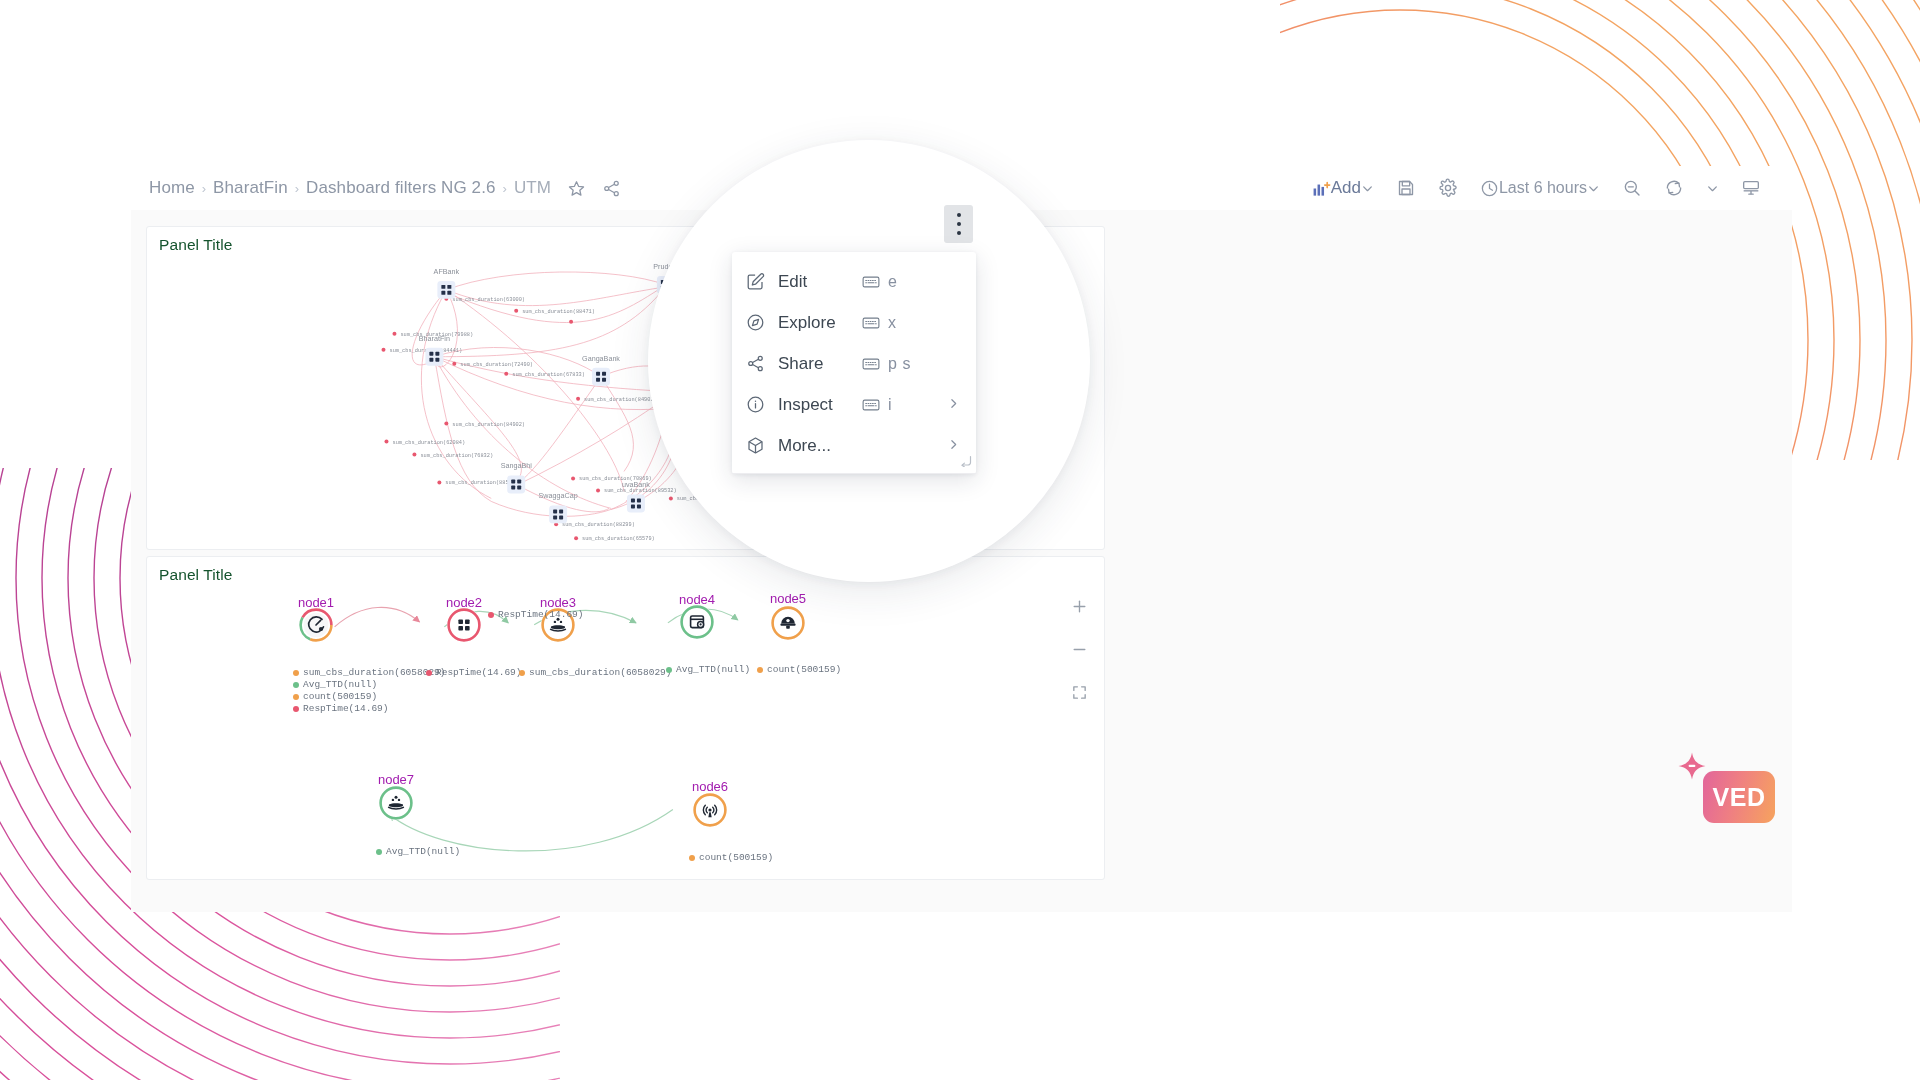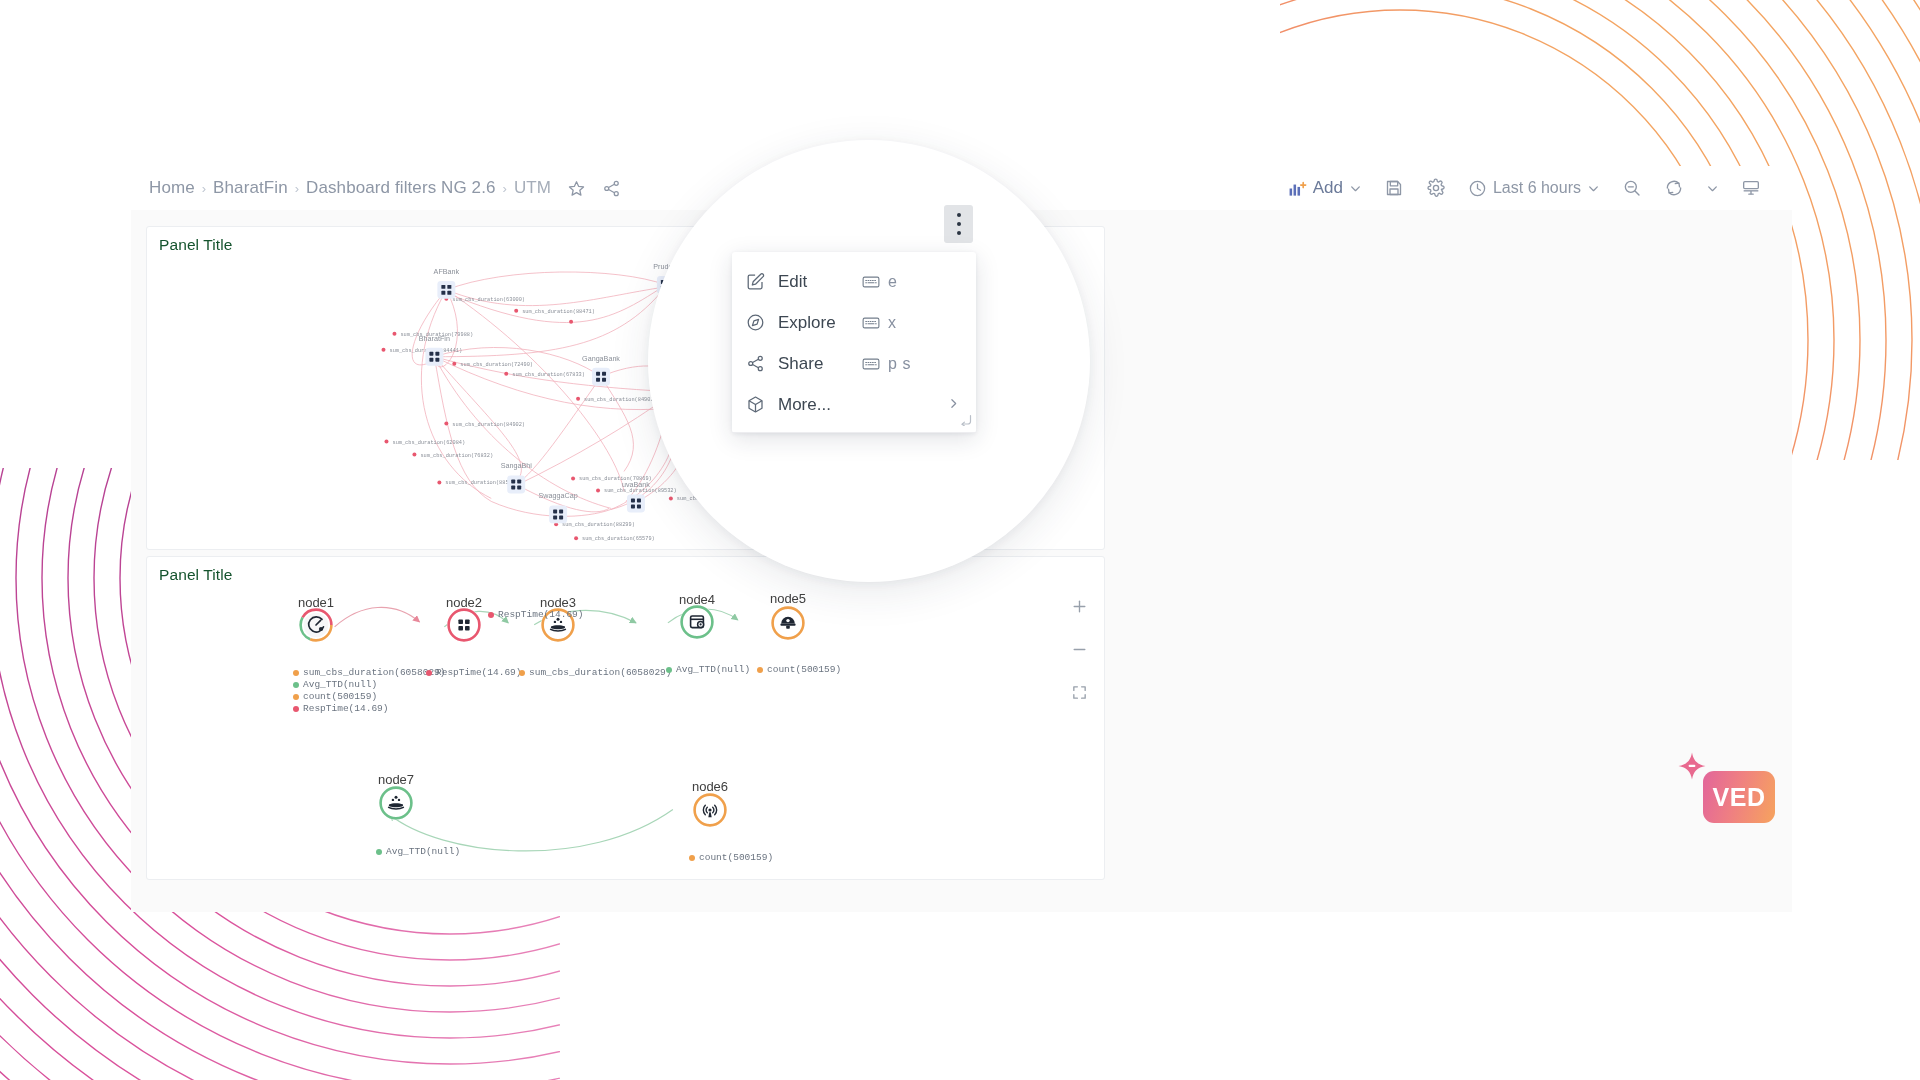--- a/index.html
+++ b/index.html
@@ -32,21 +32,21 @@
   
   #breadcrumb { display:flex; align-items:center; gap:7px; }
   .crumb { font-size:17px; color:#8e97a6; letter-spacing:.1px; white-space:nowrap; }
   .crumb.last { color:#a5adb9; }
   .crumb-sep { color:#bfc6d1; font-size:13px; line-height:1; transform:translateY(-.5px); }
   .crumb-icon { margin-left:9px; display:flex; align-items:center; color:#8e97a6; }
 
   
   #toolbar { display:flex; align-items:center; gap:0px; }
   .tb-item {
-    display:flex; align-items:center; gap:6px;
+    display:flex; align-items:center; 
     padding:5px 11px; color:#8e97a6; font-size:16px; white-space:nowrap;
   }
   .tb-item svg { display:block; }
   #add-label { color:#6b7a99; font-size:17px; }
   #time-label { color:#8e97a6; font-size:16px; }
   .chev { color:#9aa3b0; }
 
   
   .panel {
     position:absolute; background:#ffffff;
@@ -67,21 +67,21 @@
     z-index:40;
   }
   #kebab-btn i { width:4px; height:4px; border-radius:50%; background:#2a3442; display:block; }
 
   
   #graph1 { position:absolute; inset:0; }
 
   
   #graph2 { position:absolute; inset:0; }
   .ng-node-label {
-    position:absolute; font-size:13px; color:#404040;
+    position:absolute; font-size:13px; color:#a21caf;
     transform:translateX(-50%); white-space:nowrap;
     font-family:"Liberation Sans", sans-serif;
   }
   .ng-circle {
     position:absolute; width:34px; height:34px; border-radius:50%;
     background:#fff; transform:translate(-50%,-50%);
     display:flex; align-items:center; justify-content:center;
   }
   .ng-stat {
     position:absolute; font-size:9.5px; color:#6b7480;
@@ -737,20 +737,44 @@
         <span class="kbd-glyph">
           <svg width="18" height="14" viewBox="0 0 24 18" fill="none" stroke="#737e8c" stroke-width="1.5">
               <rect x="1.5" y="2.5" width="21" height="13" rx="2"></rect>
               <path d="M5 7h1M8 7h1M11 7h1M14 7h1M17 7h1M5 10h1M8 10h8M19 10h-1" stroke-linecap="round"></path>
             </svg>
         </span>
         <span class="mi-keys">p s</span>
       </span>
     </div>
 
+    <div class="menu-item">
+      <span class="mi-icon">
+        <svg width="19" height="19" viewBox="0 0 24 24" fill="none" stroke="#5d6876" stroke-width="1.6" stroke-linecap="round">
+          <circle cx="12" cy="12" r="9.2"></circle>
+            <line x1="12" y1="11" x2="12" y2="16.4"></line>
+            <circle cx="12" cy="8" r=".9" fill="#5d6876" stroke="none"></circle>
+        </svg>
+      </span>
+      <span class="mi-label">Inspect</span>
+      <span class="mi-kbd">
+        <span class="kbd-glyph">
+          <svg width="18" height="14" viewBox="0 0 24 18" fill="none" stroke="#737e8c" stroke-width="1.5">
+              <rect x="1.5" y="2.5" width="21" height="13" rx="2"></rect>
+              <path d="M5 7h1M8 7h1M11 7h1M14 7h1M17 7h1M5 10h1M8 10h8M19 10h-1" stroke-linecap="round"></path>
+            </svg>
+        </span>
+        <span class="mi-keys">i</span>
+      </span>
+      <span class="mi-arrow">
+        <svg width="13" height="13" viewBox="0 0 24 24" fill="none" stroke="#8790a0" stroke-width="2.2" stroke-linecap="round" stroke-linejoin="round">
+            <polyline points="9,5 16,12 9,19"></polyline>
+          </svg>
+      </span>
+    </div>
 
     <div class="menu-item">
       <span class="mi-icon">
         <svg width="19" height="19" viewBox="0 0 24 24" fill="none" stroke="#5d6876" stroke-width="1.6" stroke-linejoin="round">
           <path d="M12 2.6l8.2 4.7v9.4L12 21.4 3.8 16.7V7.3z"></path>
             <polyline points="3.8,7.3 12,12 20.2,7.3"></polyline>
             <line x1="12" y1="12" x2="12" y2="21.4"></line>
         </svg>
       </span>
       <span class="mi-label">More...</span>

